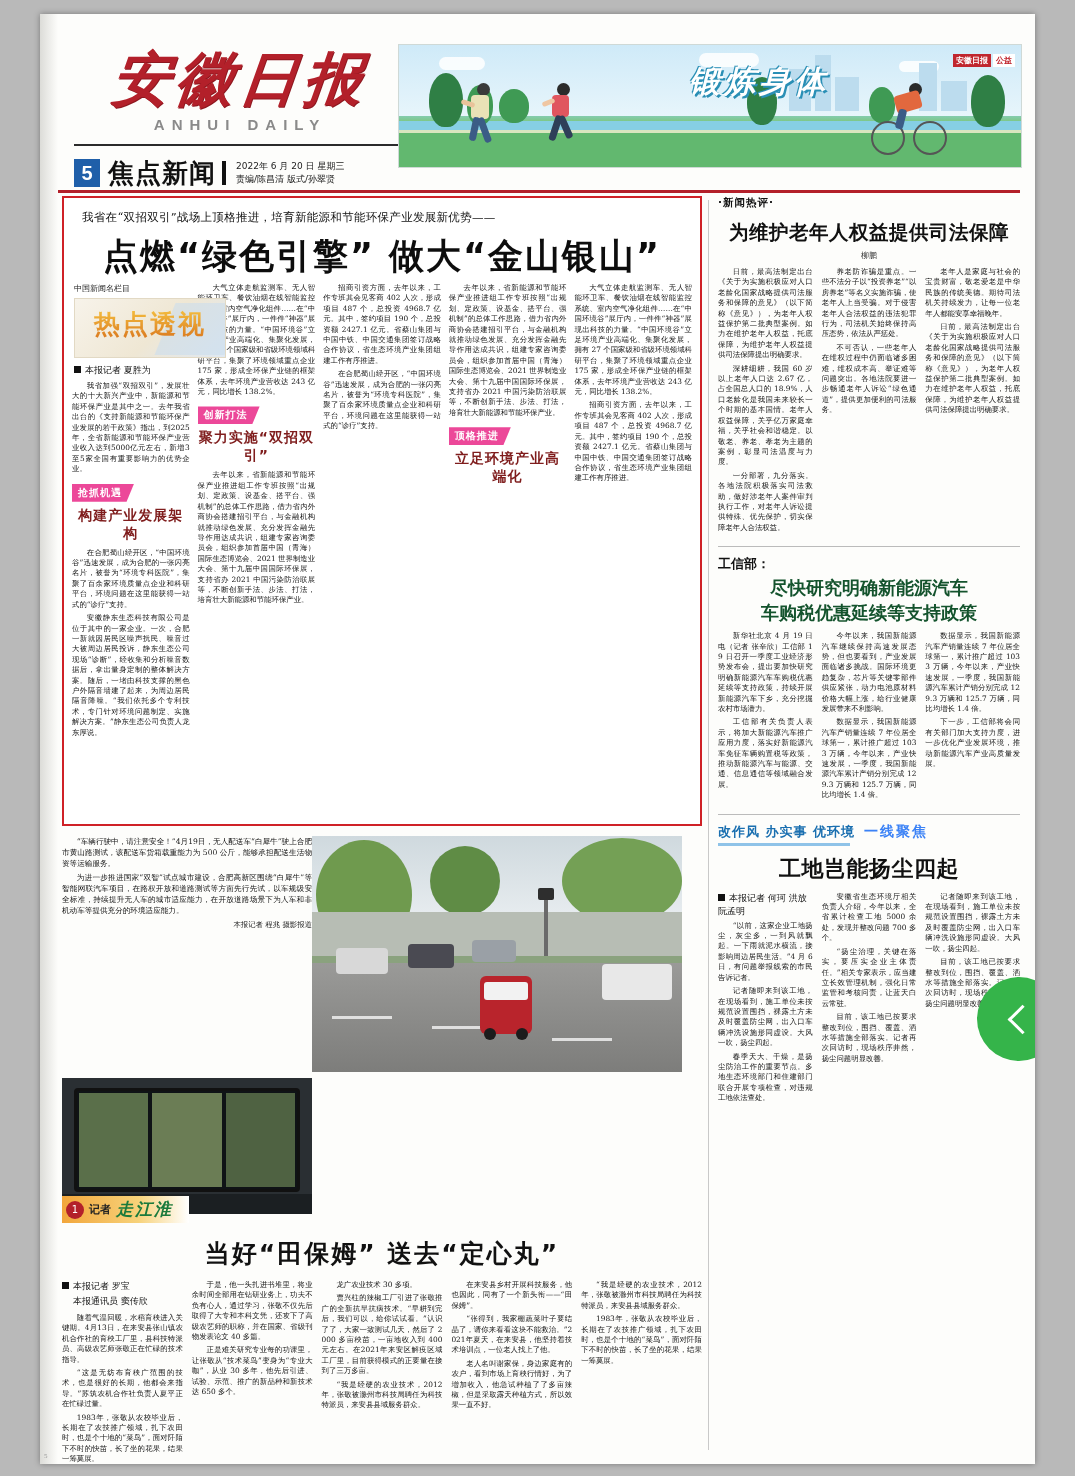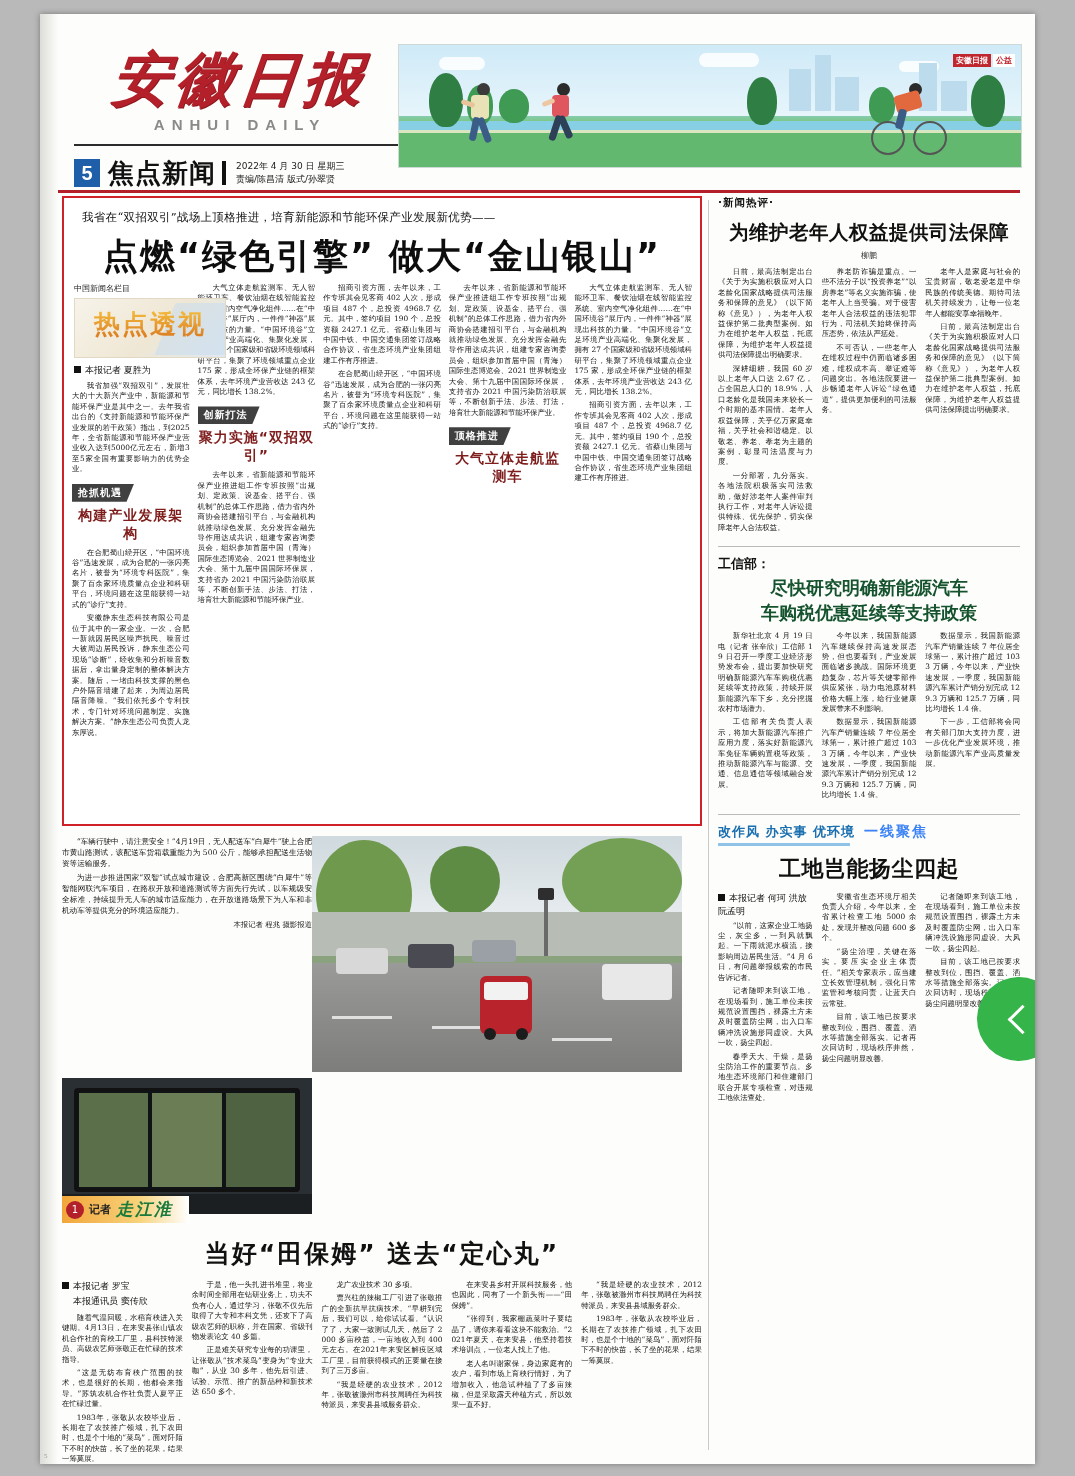--- a/index.html
+++ b/index.html
@@ -108,21 +108,21 @@
     letter-spacing:2px;
     background:linear-gradient(180deg,#f6c442,#d8721c);
     -webkit-background-clip:text;background-clip:text;color:transparent;
     text-shadow:0 0 0 rgba(0,0,0,0);
   }
   .hotlogo .streak{position:absolute;right:-10px;top:4px;width:70px;height:52px;background:#c9dcee;transform:skewX(-22deg);opacity:.55;}
   .byline{font-size:9px;color:#111;margin:6px 0 4px 2px;font-family:"DejaVu Sans",sans-serif;}
   .byline .sq{display:inline-block;width:7px;height:7px;background:#111;margin-right:4px;}
 
   .subtag{
-    display:inline-block;background:#404040;color:#fff;
+    display:inline-block;background:#ec4899;color:#fff;
     font-family:"DejaVu Sans",sans-serif;font-size:10px;font-weight:bold;
     padding:2px 12px 2px 6px;margin:6px 0 2px;letter-spacing:1px;
     clip-path:polygon(0 0,100% 0,88% 100%,0 100%);
   }
   .subtitle{
     font-family:"DejaVu Sans",sans-serif;font-weight:bold;font-size:14px;
     text-align:center;color:#7f1d1d;margin:3px 0 5px;letter-spacing:1px;
   }
   .cols{display:flex;gap:8px;margin-top:2px;}
   .col{width:0;flex:1 1 0;}
@@ -216,21 +216,21 @@
     <div class="logo-wrap">
       <div class="logo-cn">安徽日报</div>
       <div class="logo-en">ANHUI DAILY</div>
     </div>
     <div class="logo-rule"></div>
     <div class="sectionbar">
       <div class="pagebadge">5</div>
       <div class="sectiontitle">焦点新闻</div>
       <div class="sectionpipe"></div>
       <div class="dateline">
-        <div>2022年 4 月 30 日  星期三</div>
+        <div>2022年 6 月 20 日  星期三</div>
         <div>责编/陈昌清   版式/孙翠贤</div>
       </div>
     </div>
 
     <div class="banner">
       <div class="bn-sky"></div>
       <div class="bn-cloud" style="left:40px;top:12px;width:46px;height:13px;"></div>
       <div class="bn-cloud" style="left:300px;top:8px;width:60px;height:14px;"></div>
       <div class="bn-cloud" style="left:500px;top:16px;width:40px;height:11px;"></div>
       <div class="bn-bldg" style="left:390px;width:22px;height:42px;"></div>
@@ -266,20 +266,21 @@
 
       <div class="runner" style="left:470px;bottom:10px;width:78px;height:78px;">
         <div class="bike-wheel" style="left:2px;bottom:2px;width:30px;height:30px;"></div>
         <div class="bike-wheel" style="left:44px;bottom:2px;width:30px;height:30px;"></div>
         <div class="rn-head" style="left:40px;top:4px;width:13px;height:13px;background:#2b2b2b;"></div>
         <div class="rn-body" style="left:26px;top:14px;width:26px;height:18px;background:#e2683e;transform:rotate(-16deg);"></div>
         <div class="rn-leg" style="left:28px;top:30px;width:8px;height:20px;background:#3b5c86;transform:rotate(14deg);"></div>
       </div>
 
       <div class="bn-text">
+        <div>锻炼身体</div>
       </div>
       <div class="bn-badge">
         <span class="b1">安徽日报</span>
         <span class="b2">公益</span>
       </div>
     </div>
   </div>
   <div class="mast-rule"></div>
 
   <div class="mainbox">
@@ -312,21 +313,21 @@
       </div>
 
       <div class="col">
         <p class="bodytext">招商引资方面，去年以来，工作专班其会见客商 402 人次，形成项目 487 个，总投资 4968.7 亿元。其中，签约项目 190 个，总投资额 2427.1 亿元。省蔡山集团与中国中铁、中国交通集团签订战略合作协议，省生态环境产业集团组建工作有序推进。</p>
         <p class="bodytext">在合肥蜀山经开区，“中国环境谷”迅速发展，成为合肥的一张闪亮名片，被誉为“环境专科医院”，集聚了百余家环境质量点企业和科研平台，环境问题在这里能获得一站式的“诊疗”支持。</p>
       </div>
 
       <div class="col">
         <p class="bodytext">去年以来，省新能源和节能环保产业推进组工作专班按照“出规划、定政策、设基金、搭平台、强机制”的总体工作思路，借力省内外商协会搭建招引平台，与金融机构就推动绿色发展、充分发挥金融先导作用达成共识，组建专家咨询委员会，组织参加首届中国（青海）国际生态博览会、2021 世界制造业大会、第十九届中国国际环保展，支持省办 2021 中国污染防治联展等，不断创新手法、步法、打法，培育壮大新能源和节能环保产业。</p>
         <div class="subtag">顶格推进</div>
-        <div class="subtitle">大气立体走航监测车</div>
+        <div class="subtitle">立足环境产业高端化</div>
       </div>
 
       <div class="col">
         <p class="bodytext">大气立体走航监测车、无人智能环卫车、餐饮油烟在线智能监控系统、室内空气净化组件……在“中国环境谷”展厅内，一件件“神器”展现出科技的力量。“中国环境谷”立足环境产业高端化、集聚化发展，拥有 27 个国家级和省级环境领域科研平台，集聚了环境领域重点企业 175 家，形成全环保产业链的框架体系，去年环境产业营收达 243 亿元，同比增长 138.2%。</p>
         <p class="bodytext">招商引资方面，去年以来，工作专班其会见客商 402 人次，形成项目 487 个，总投资 4968.7 亿元。其中，签约项目 190 个，总投资额 2427.1 亿元。省蔡山集团与中国中铁、中国交通集团签订战略合作协议，省生态环境产业集团组建工作有序推进。</p>
       </div>
     </div>
   </div>
 
   <div class="art-robot">
@@ -473,21 +474,21 @@
       <div class="rc-cols">
         <div class="rc-col">
           <div class="byline" style="margin:0 0 3px 0;">
             <span class="sq"></span><span>本报记者 何珂 洪放 阮孟明</span>
           </div>
           <p class="bodytext">“以前，这家企业工地扬尘，灰尘多，一到风就飘起。一下雨就泥水横流，接影响周边居民生活。”4 月 6 日，有问题举报线索的市民告诉记者。</p>
           <p class="bodytext">记者随即来到该工地，在现场看到，施工单位未按规范设置围挡，裸露土方未及时覆盖防尘网，出入口车辆冲洗设施形同虚设。大风一吹，扬尘四起。</p>
           <p class="bodytext">春季天大、干燥，是扬尘防治工作的重要节点。多地生态环境部门和住建部门联合开展专项检查，对违规工地依法查处。</p>
         </div>
         <div class="rc-col">
-          <p class="bodytext">安徽省生态环境厅相关负责人介绍，今年以来，全省累计检查工地 5000 余处，发现并整改问题 600 多个。</p>
+          <p class="bodytext">安徽省生态环境厅相关负责人介绍，今年以来，全省累计检查工地 5000 余处，发现并整改问题 700 多个。</p>
           <p class="bodytext">“扬尘治理，关键在落实，要压实企业主体责任。”相关专家表示，应当建立长效管理机制，强化日常监管和考核问责，让蓝天白云常驻。</p>
           <p class="bodytext">目前，该工地已按要求整改到位，围挡、覆盖、洒水等措施全部落实。记者再次回访时，现场秩序井然，扬尘问题明显改善。</p>
         </div>
         <div class="rc-col">
           <p class="bodytext">记者随即来到该工地，在现场看到，施工单位未按规范设置围挡，裸露土方未及时覆盖防尘网，出入口车辆冲洗设施形同虚设。大风一吹，扬尘四起。</p>
           <p class="bodytext">目前，该工地已按要求整改到位，围挡、覆盖、洒水等措施全部落实。记者再次回访时，现场秩序井然，扬尘问题明显改善。</p>
         </div>
       </div>
     </div>
   </div>

